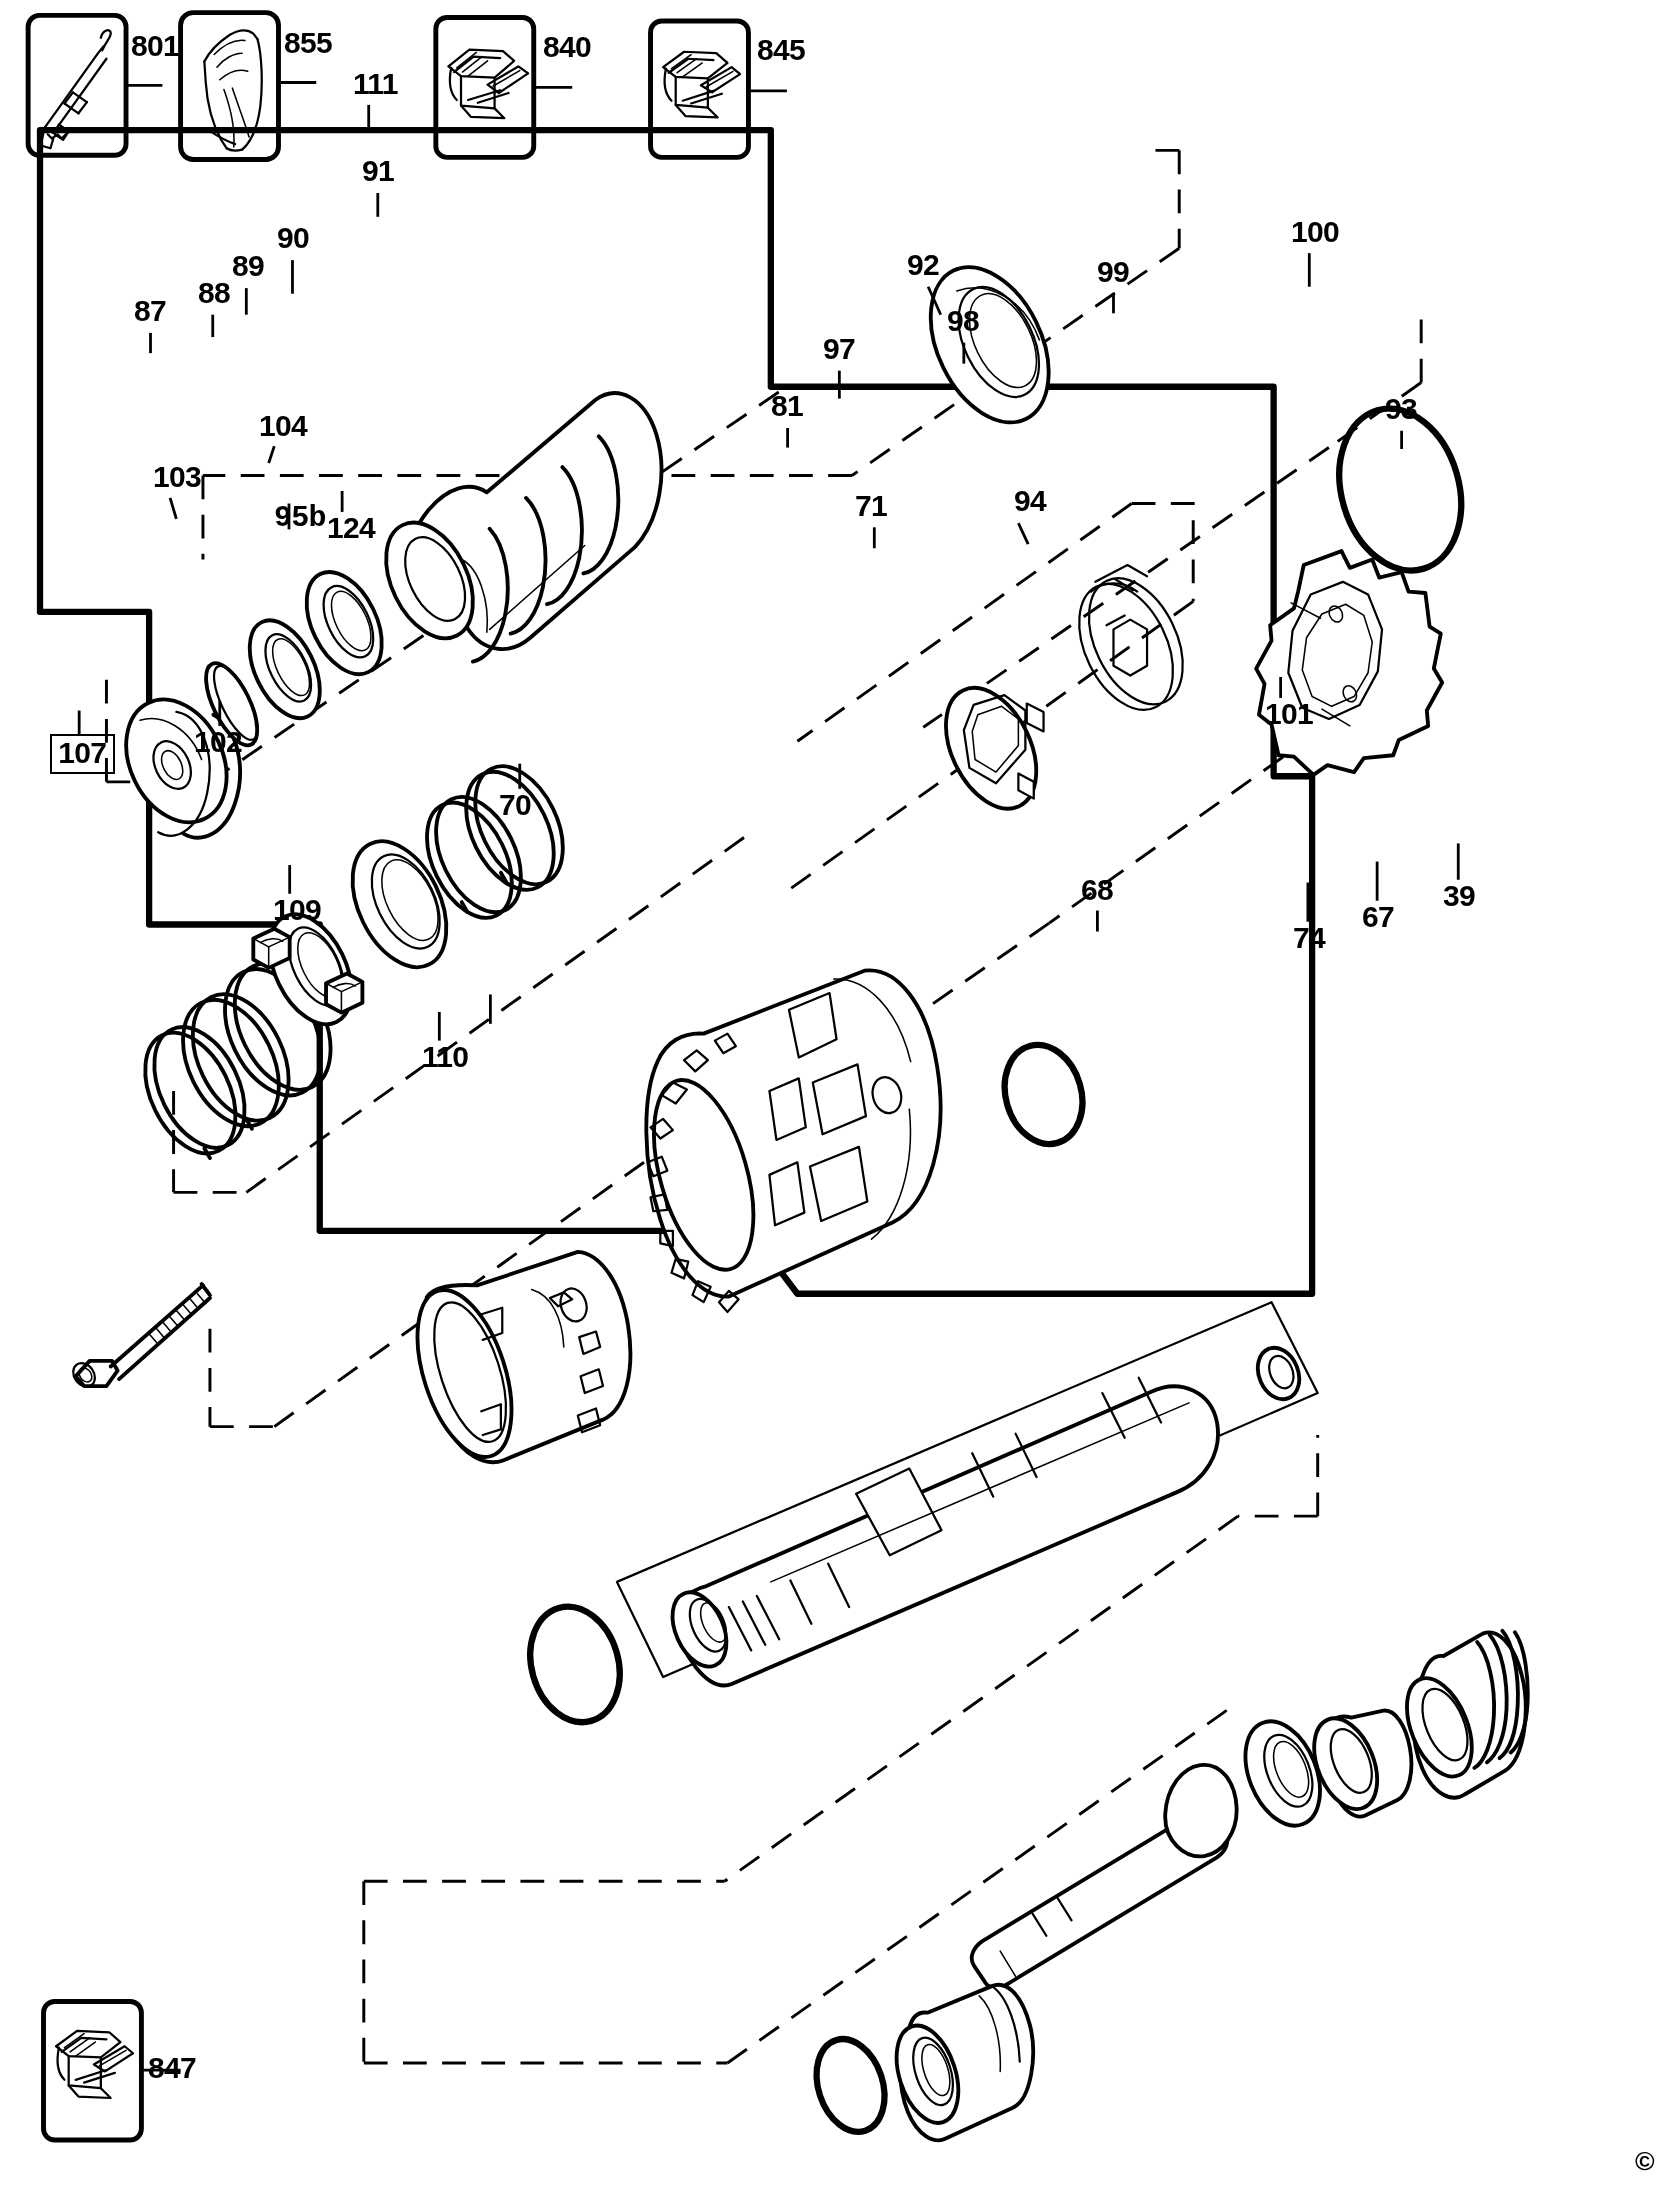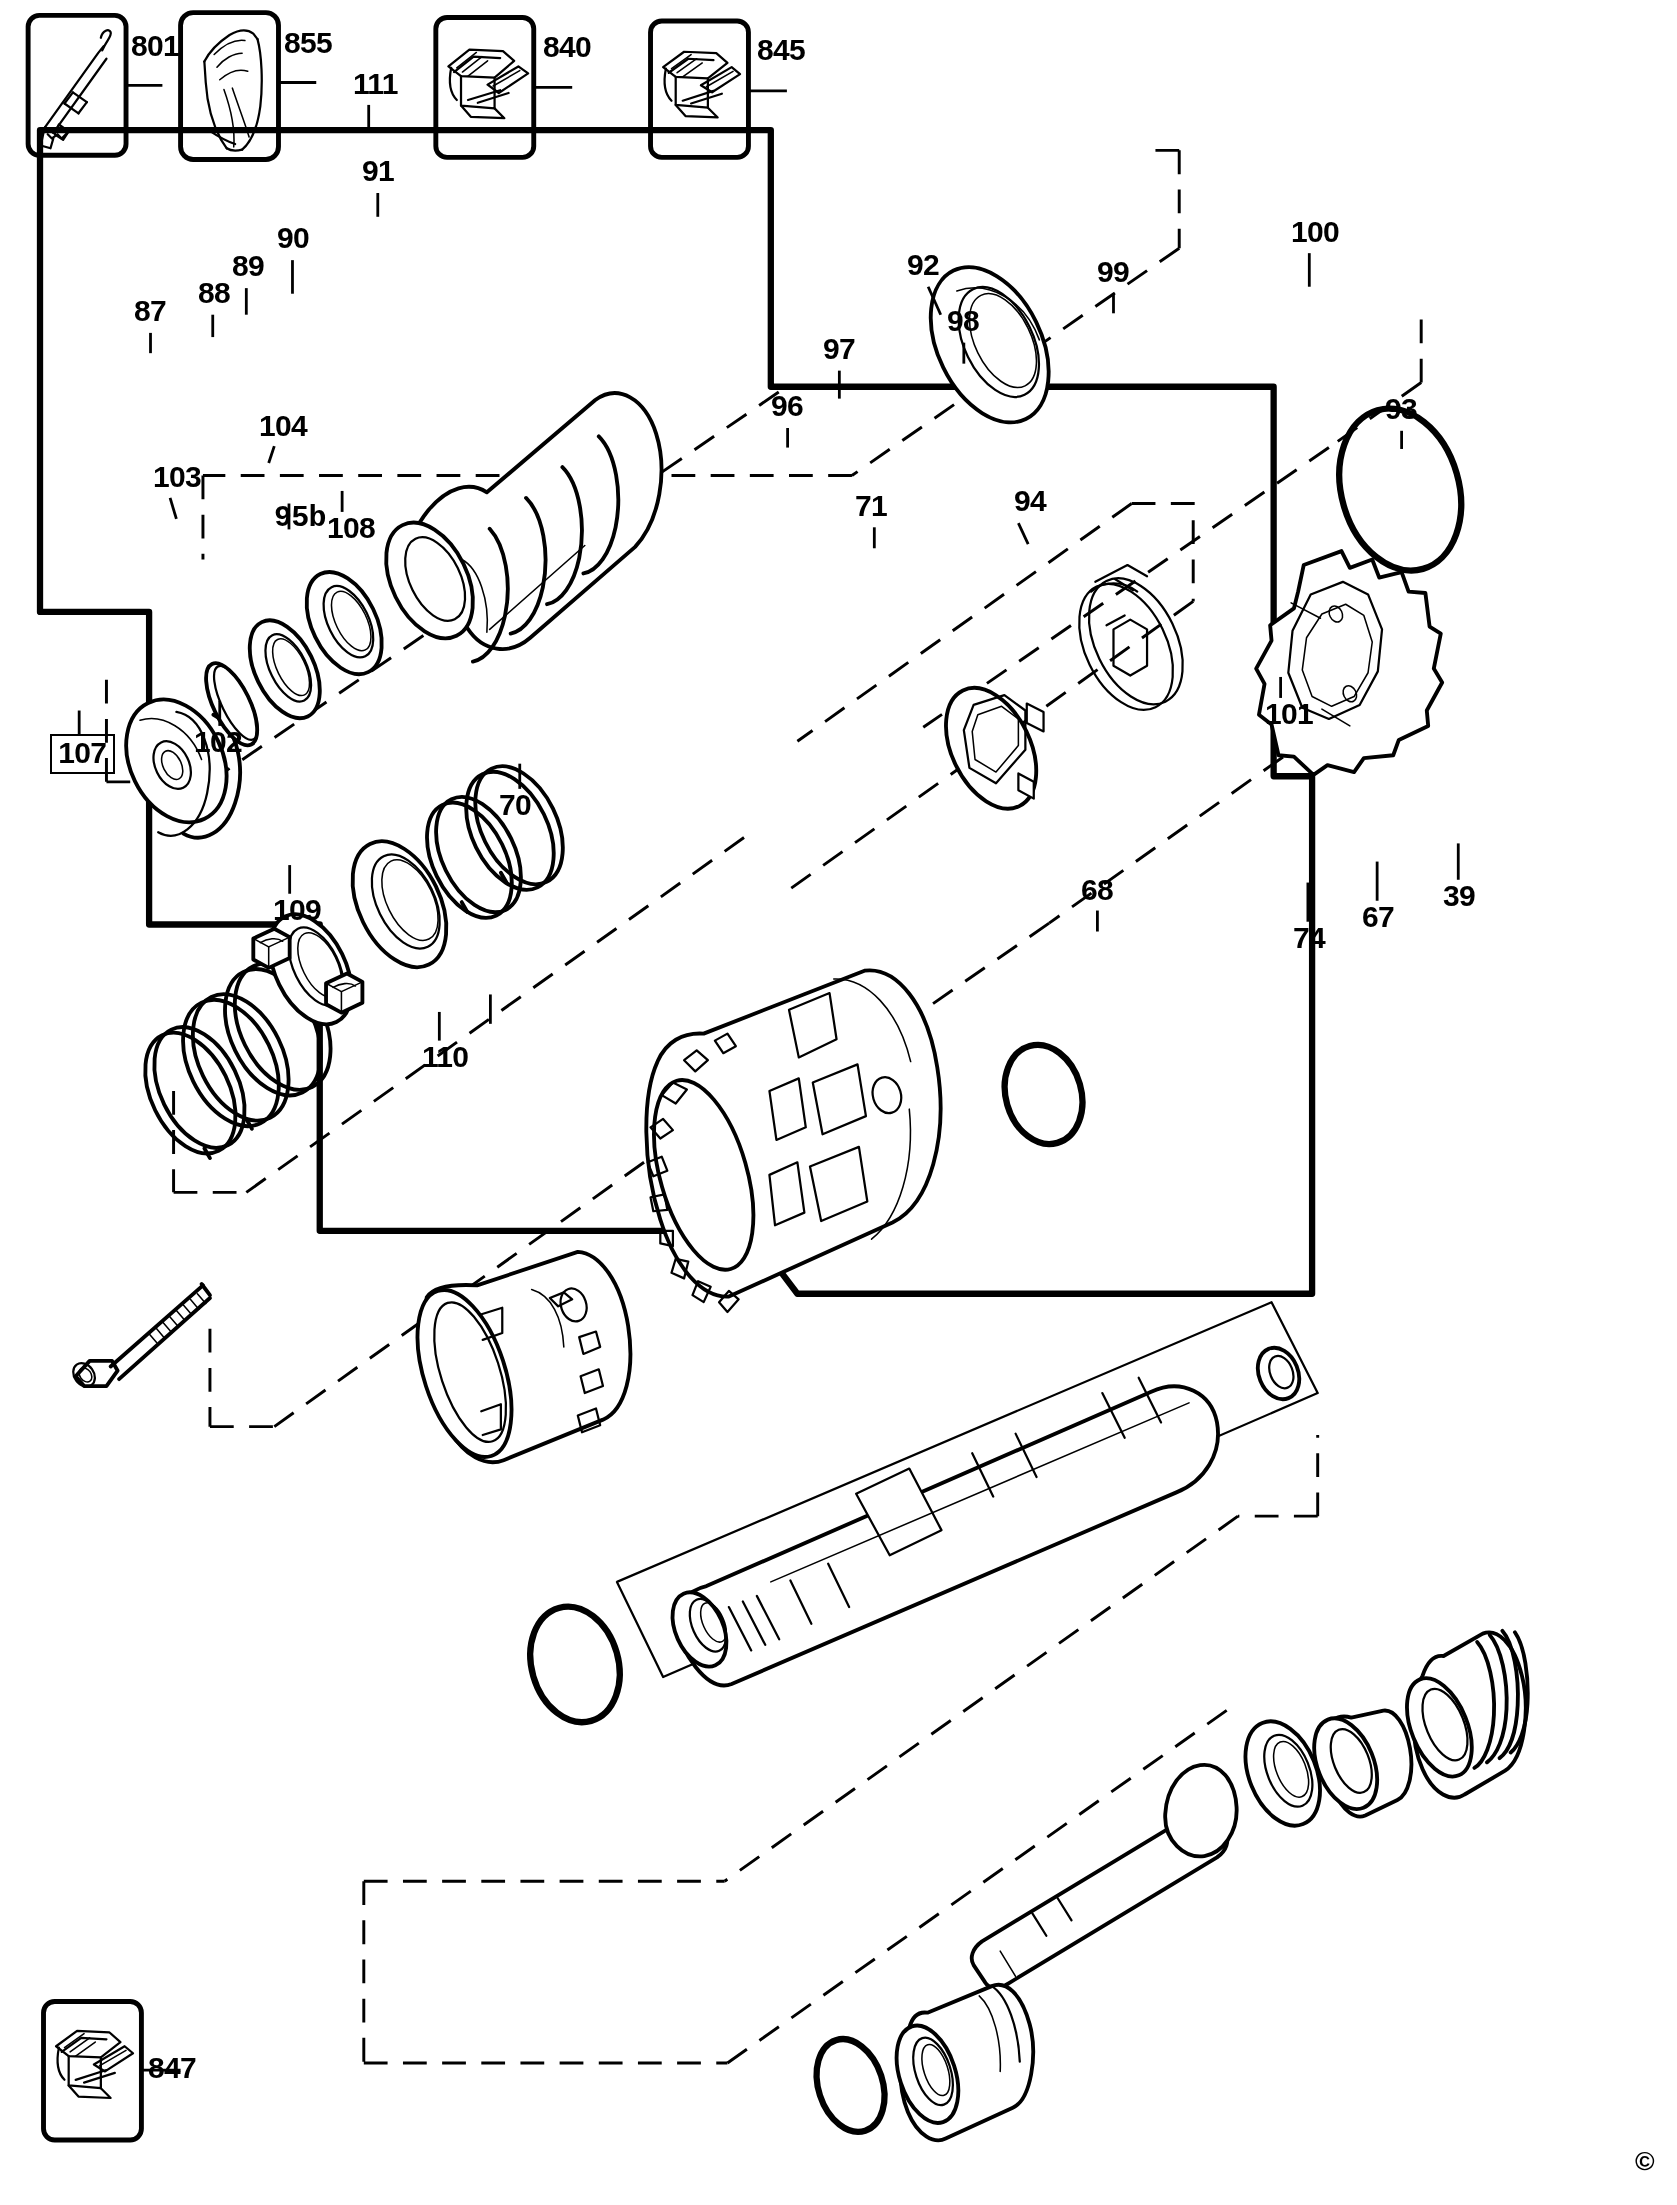--- a/index.html
+++ b/index.html
@@ -479,28 +479,28 @@
   <div class="lbl" style="left:907px; top:250px;">92</div>
   <div class="lbl" style="left:362px;  top:156px;">91</div>
   <div class="lbl" style="left:1291px; top:217px;">100</div>
   <div class="lbl" style="left:277px;  top:223px;">90</div>
   <div class="lbl" style="left:232px;  top:251px;">89</div>
   <div class="lbl" style="left:1097px; top:257px;">99</div>
   <div class="lbl" style="left:198px;  top:278px;">88</div>
   <div class="lbl" style="left:947px; top:306px;">98</div>
   <div class="lbl" style="left:134px;  top:296px;">87</div>
   <div class="lbl" style="left:823px; top:334px;">97</div>
-  <div class="lbl" style="left:771px; top:391px;">96</div>
+  <div class="lbl" style="left:771px; top:391px;">81</div>
   <div class="lbl" style="left:259px;  top:411px;">104</div>
   <div class="lbl" style="left:1385px; top:394px;">93</div>
   <div class="lbl" style="left:153px;  top:462px;">103</div>
   <div class="lbl" style="left:855px; top:491px;">71</div>
   <div class="lbl" style="left:1002px; top:486px;margin-left:12px;">94</div>
   <div class="lbl" style="left:274px;  top:503px;font-family:Liberation Mono, monospace;">95b</div>
-  <div class="lbl" style="left:327px;  top:513px;">108</div>
+  <div class="lbl" style="left:327px;  top:513px;">124</div>
   <div class="lbl" style="left:1265px; top:699px;">101</div>
   <div class="lbl" style="left:194px;  top:727px;">102</div>
   <div class="lbl boxed" style="left:50px; top:734px;">107</div>
   <div class="lbl" style="left:499px;  top:790px;">70</div>
   <div class="lbl" style="left:1443px; top:881px;">39</div>
   <div class="lbl" style="left:1362px; top:902px;">67</div>
   <div class="lbl" style="left:1081px; top:875px;">68</div>
   <div class="lbl" style="left:1293px; top:923px;">74</div>
   <div class="lbl" style="left:273px;  top:895px;">109</div>
   <div class="lbl" style="left:422px;  top:1042px;">110</div>

